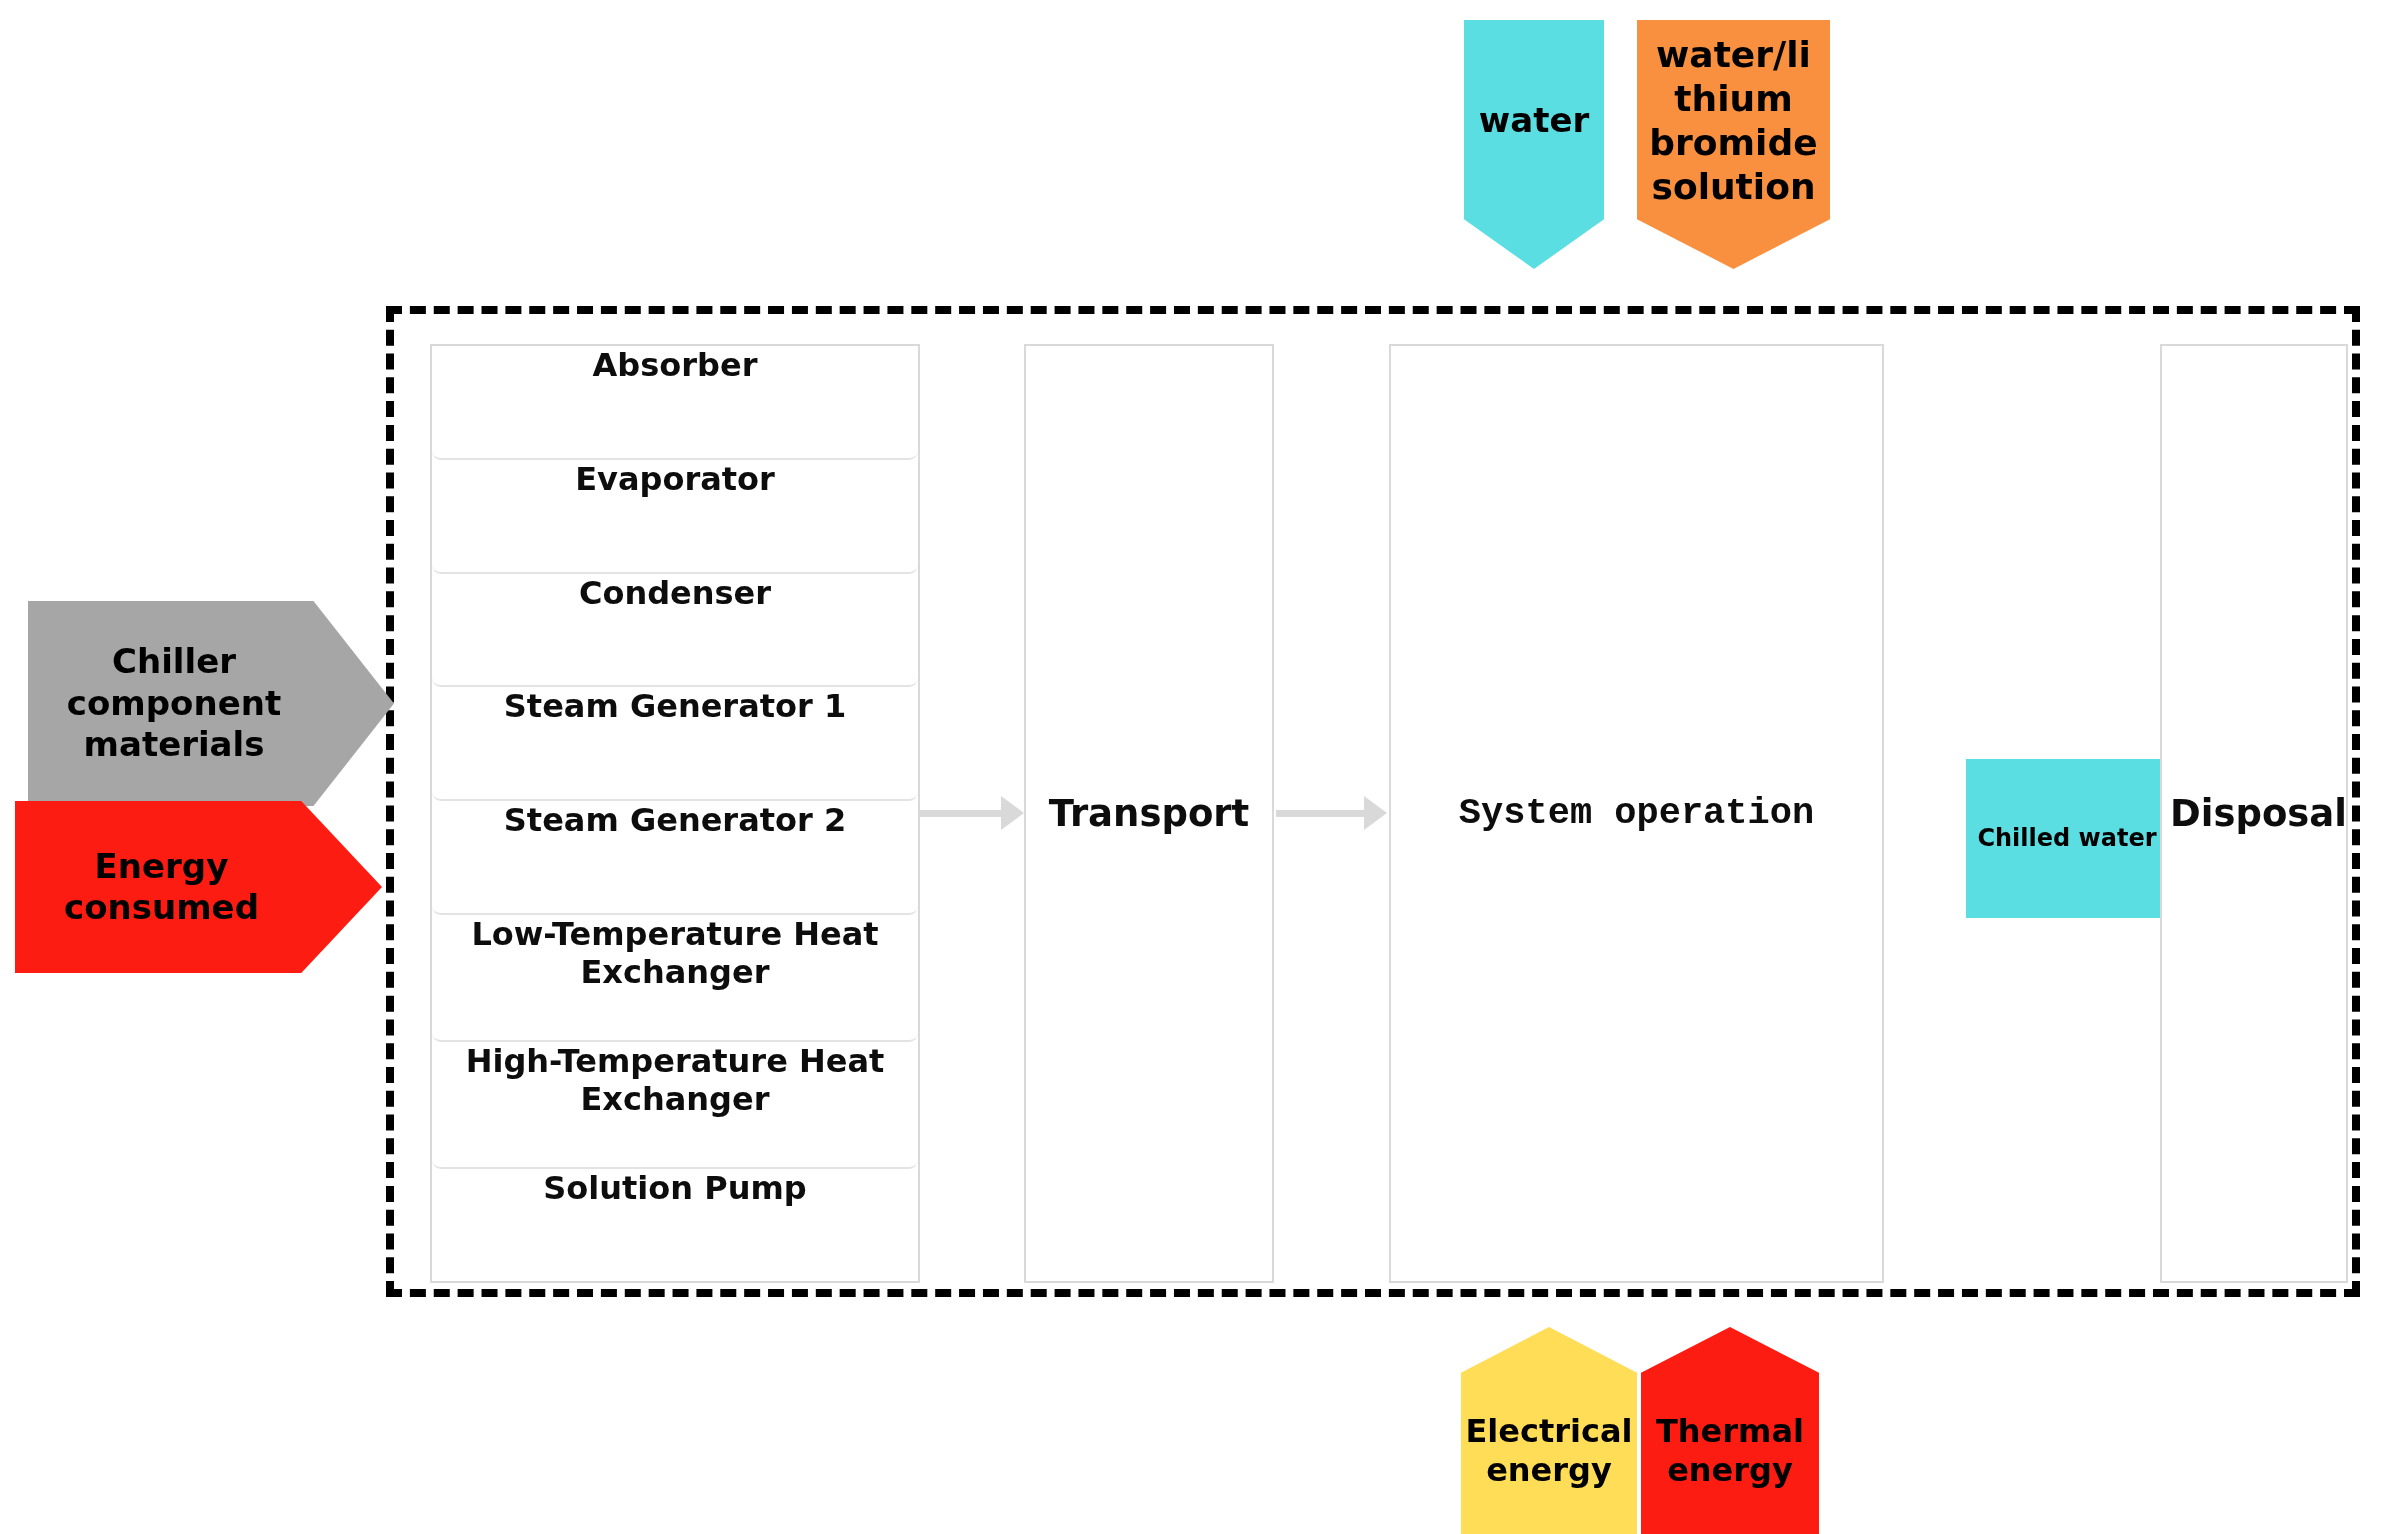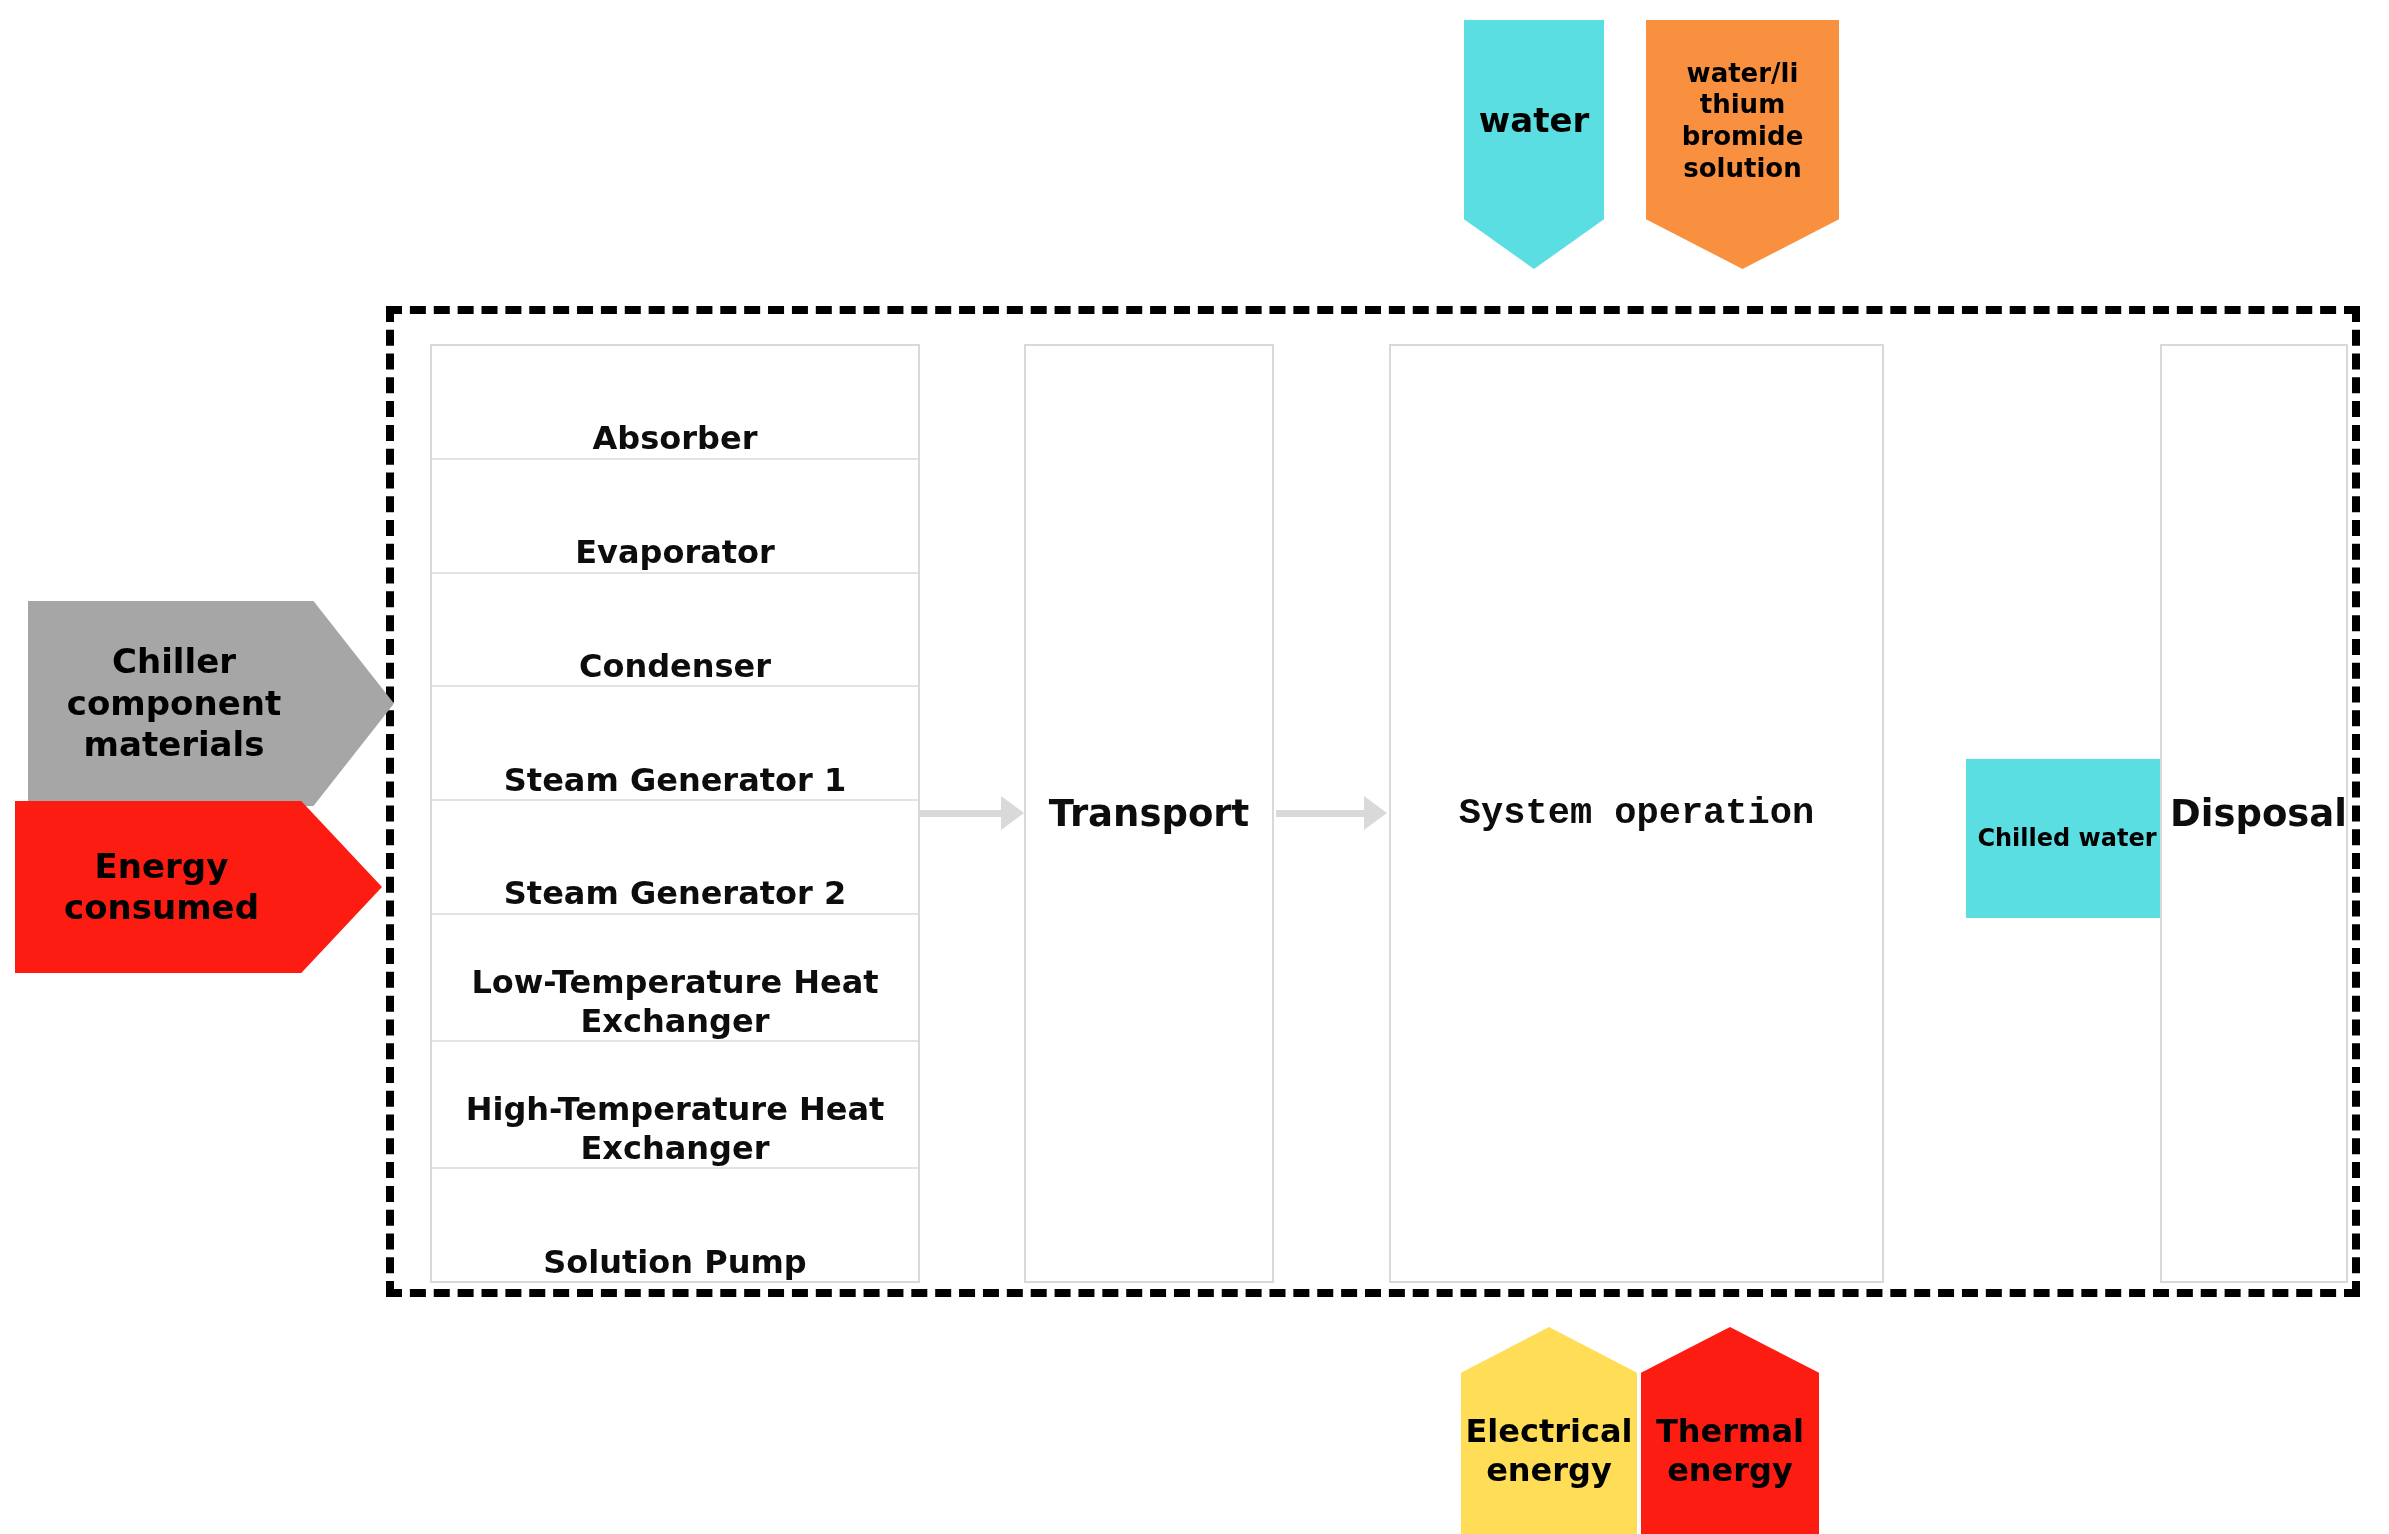--- a/index.html
+++ b/index.html
@@ -56,25 +56,26 @@
     left: 430px;
     top: 344px;
     width: 490px;
     height: 939px;
     display: flex;
     flex-direction: column;
   }
   .component-row {
     flex: 1 1 0;
     display: flex;
-    align-items: flex-end;
+    align-items: flex-start;
     justify-content: center;
     border-bottom: 2px solid #e3e3e3;
     box-sizing: border-box;
     padding: 0 6.7px;
+    border-radius: 9px;
   }
   .component-row:last-child { border-bottom: none; }
   .component-row.tall { flex: 1.12 1 0; }
   .component-row-label {
     font-weight: bold;
     font-size: 32px;
     color: #0d0d0d;
     text-align: center;
     line-height: 1.2;
   }
@@ -137,22 +138,21 @@
   }
   #arrow-water {
     left: 1464px; top: 20px;  width: 140px;  height: 249px;
     background: #5bdee2;
     padding-bottom: 47px;
   }
   #arrow-water-libr {
     left: 1637px; top: 20px;  width: 193px;  height: 249px;
     background: #f9903f;
     padding-bottom: 47px;
-    font-size: 26px;
-    margin-left: 9px;
+    font-size: 36px;
   }
   #arrow-chilled-water {
     left: 1966px; top: 759px; width: 262px;  height: 159px;
     background: #5bdee2;
     padding-right: 60px;
     font-size: 24px;
   }
   #arrow-electrical-energy {
     left: 1461px; top: 1327px; width: 176px;  height: 208px;
     background: #ffdd57;

